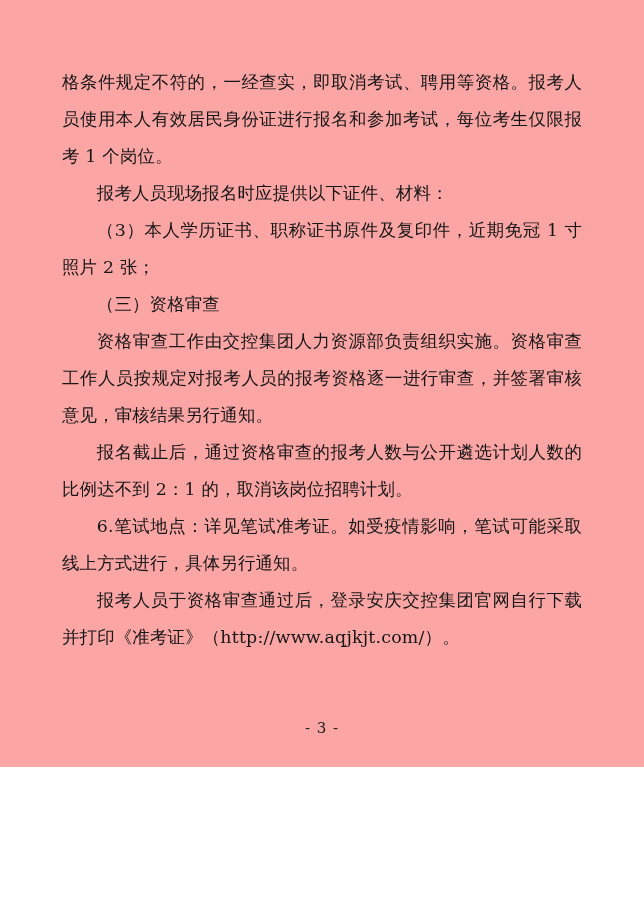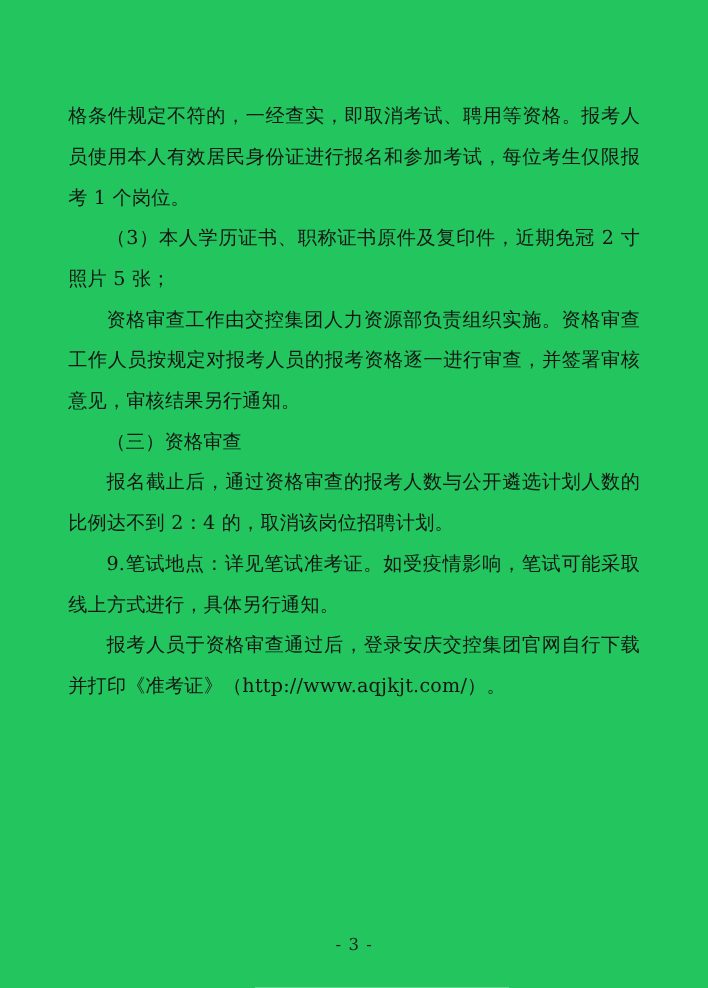--- a/index.html
+++ b/index.html
@@ -10,24 +10,24 @@
     width: 644px;
     height: 898px;
     background: #ffffff;
     font-family: "DejaVu Serif", "Liberation Serif", serif;
     color: #1a1a1a;
     overflow: hidden;
   }
   .page {
     position: relative;
     width: 644px;
-    height: 898px;
-    background: #22c55e;
+    height: 767px;
+    background: #fca5a5;
     box-sizing: border-box;
-    padding: 88px 62px 0 62px;
+    padding: 64px 62px 0 62px;
   }
   .doc-body {
     font-size: 17.4px;
     line-height: 37px;
     text-align: justify;
     text-justify: inter-ideograph;
     letter-spacing: 0.2px;
     color: #151515;
   }
   .para {
@@ -56,34 +56,35 @@
   }
 </style>
 </head>
 <body>
 
 <div class="page">
   <div class="doc-body">
 
     <p class="para">格条件规定不符的，一经查实，即取消考试、聘用等资格。报考人员使用本人有效居民身份证进行报名和参加考试，每位考生仅限报考 1 个岗位。</p>
 
+    <p class="para indent">报考人员现场报名时应提供以下证件、材料：</p>
 
 
 
-    <p class="para indent">（3）本人学历证书、职称证书原件及复印件，近期免冠 2 寸照片 5 张；</p>
+    <p class="para indent">（3）本人学历证书、职称证书原件及复印件，近期免冠 1 寸照片 2 张；</p>
 
+
+    <p class="para heading">（三）资格审查</p>
 
     <p class="para indent">资格审查工作由交控集团人力资源部负责组织实施。资格审查工作人员按规定对报考人员的报考资格逐一进行审查，并签署审核意见，审核结果另行通知。</p>
 
-    <p class="para heading">（三）资格审查</p>
-
-    <p class="para indent">报名截止后，通过资格审查的报考人数与公开遴选计划人数的比例达不到 2：4 的，取消该岗位招聘计划。</p>
+    <p class="para indent">报名截止后，通过资格审查的报考人数与公开遴选计划人数的比例达不到 2：1 的，取消该岗位招聘计划。</p>
 
 
 
-    <p class="para indent">9.笔试地点：详见笔试准考证。如受疫情影响，笔试可能采取线上方式进行，具体另行通知。</p>
+    <p class="para indent">6.笔试地点：详见笔试准考证。如受疫情影响，笔试可能采取线上方式进行，具体另行通知。</p>
 
     <p class="para indent">报考人员于资格审查通过后，登录安庆交控集团官网自行下载并打印《准考证》（http://www.aqjkjt.com/）。</p>
 
   </div>
 
   <div class="footer">- 3 -</div>
 </div>
 
 </body></html>

